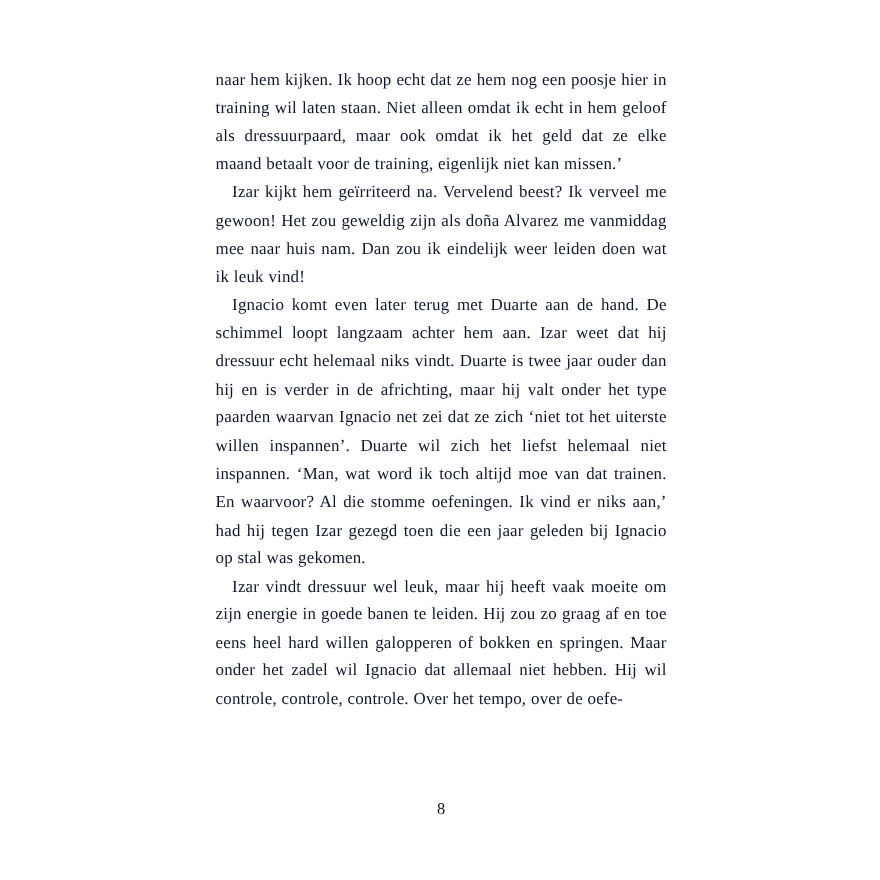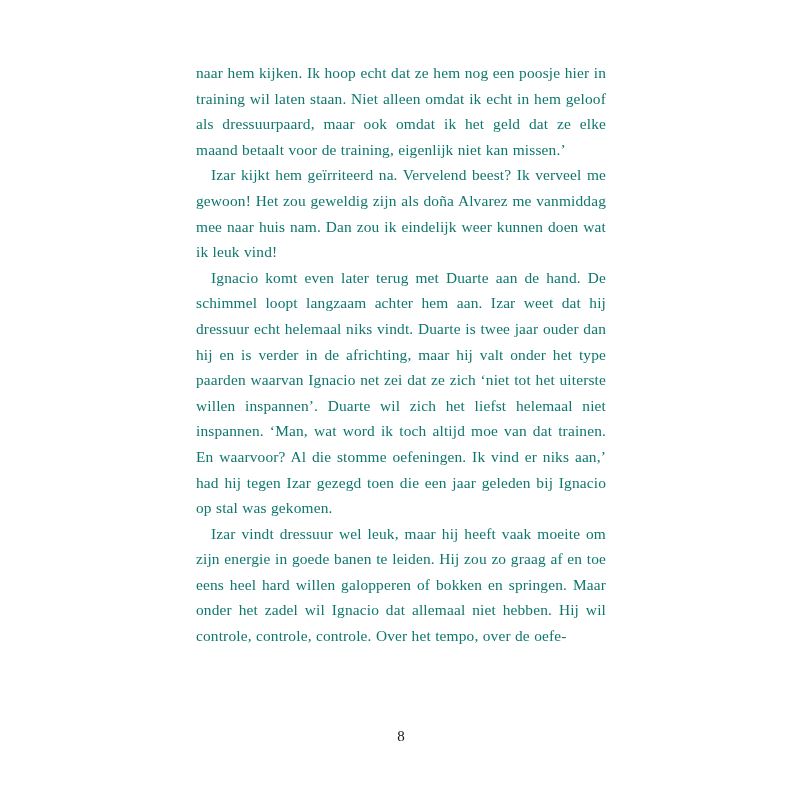--- a/index.html
+++ b/index.html
@@ -23,21 +23,21 @@
   .text-column {
     position: absolute;
     left: 196px;
     top: 60px;
     width: 410px;
   }
   .para {
     margin: 0;
     font-size: 15.4px;
     line-height: 25.6px;
-    color: #0f766e;
+    color: #0f172a;
     text-align: justify;
     text-justify: inter-word;
     letter-spacing: 0.01em;
     word-spacing: 0.02em;
   }
   .para.indent {
     text-indent: 15px;
   }
   .page-number {
     position: absolute;
@@ -49,18 +49,18 @@
     color: #171717;
     font-family: "Liberation Serif", serif;
   }
 </style>
 </head>
 <body>
 
 <div class="page">
   <div class="text-column">
     <p class="para">naar hem kijken. Ik hoop echt dat ze hem nog een poosje hier in training wil laten staan. Niet alleen omdat ik echt in hem geloof als dressuurpaard, maar ook omdat ik het geld dat ze elke maand betaalt voor de training, eigenlijk niet kan missen.’</p>
-    <p class="para indent">Izar kijkt hem geïrriteerd na. Vervelend beest? Ik verveel me gewoon! Het zou geweldig zijn als doña Alvarez me vanmiddag mee naar huis nam. Dan zou ik eindelijk weer kunnen doen wat ik leuk vind!</p>
+    <p class="para indent">Izar kijkt hem geïrriteerd na. Vervelend beest? Ik verveel me gewoon! Het zou geweldig zijn als doña Alvarez me vanmiddag mee naar huis nam. Dan zou ik eindelijk weer leiden doen wat ik leuk vind!</p>
     <p class="para indent">Ignacio komt even later terug met Duarte aan de hand. De schimmel loopt langzaam achter hem aan. Izar weet dat hij dressuur echt helemaal niks vindt. Duarte is twee jaar ouder dan hij en is verder in de africhting, maar hij valt onder het type paarden waarvan Ignacio net zei dat ze zich ‘niet tot het uiterste willen inspannen’. Duarte wil zich het liefst helemaal niet inspannen. ‘Man, wat word ik toch altijd moe van dat trainen. En waarvoor? Al die stomme oefeningen. Ik vind er niks aan,’ had hij tegen Izar gezegd toen die een jaar geleden bij Ignacio op stal was gekomen.</p>
     <p class="para indent">Izar vindt dressuur wel leuk, maar hij heeft vaak moeite om zijn energie in goede banen te leiden. Hij zou zo graag af en toe eens heel hard willen galopperen of bokken en springen. Maar onder het zadel wil Ignacio dat allemaal niet hebben. Hij wil controle, controle, controle. Over het tempo, over de oefe-</p>
   </div>
   <div class="page-number">8</div>
 </div>
 
 </body></html>

